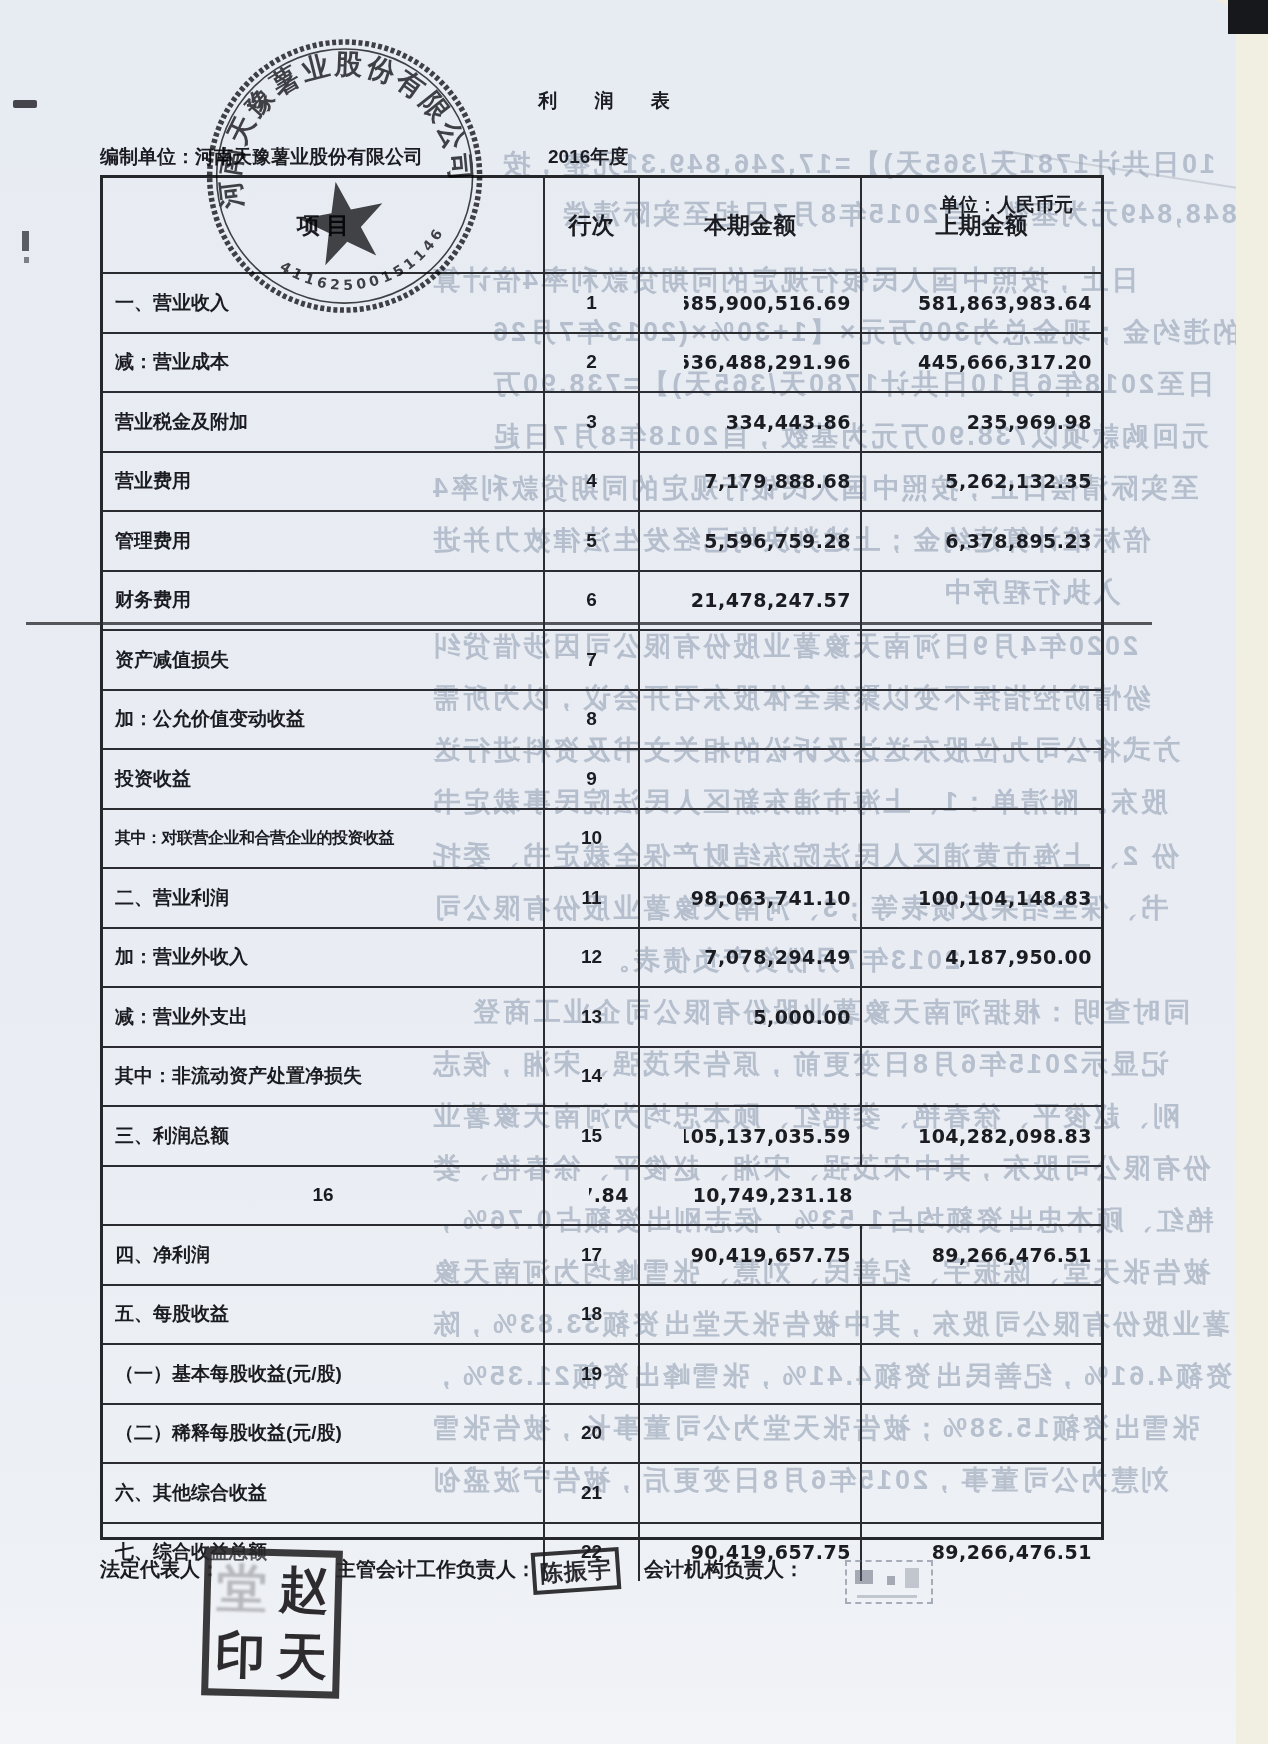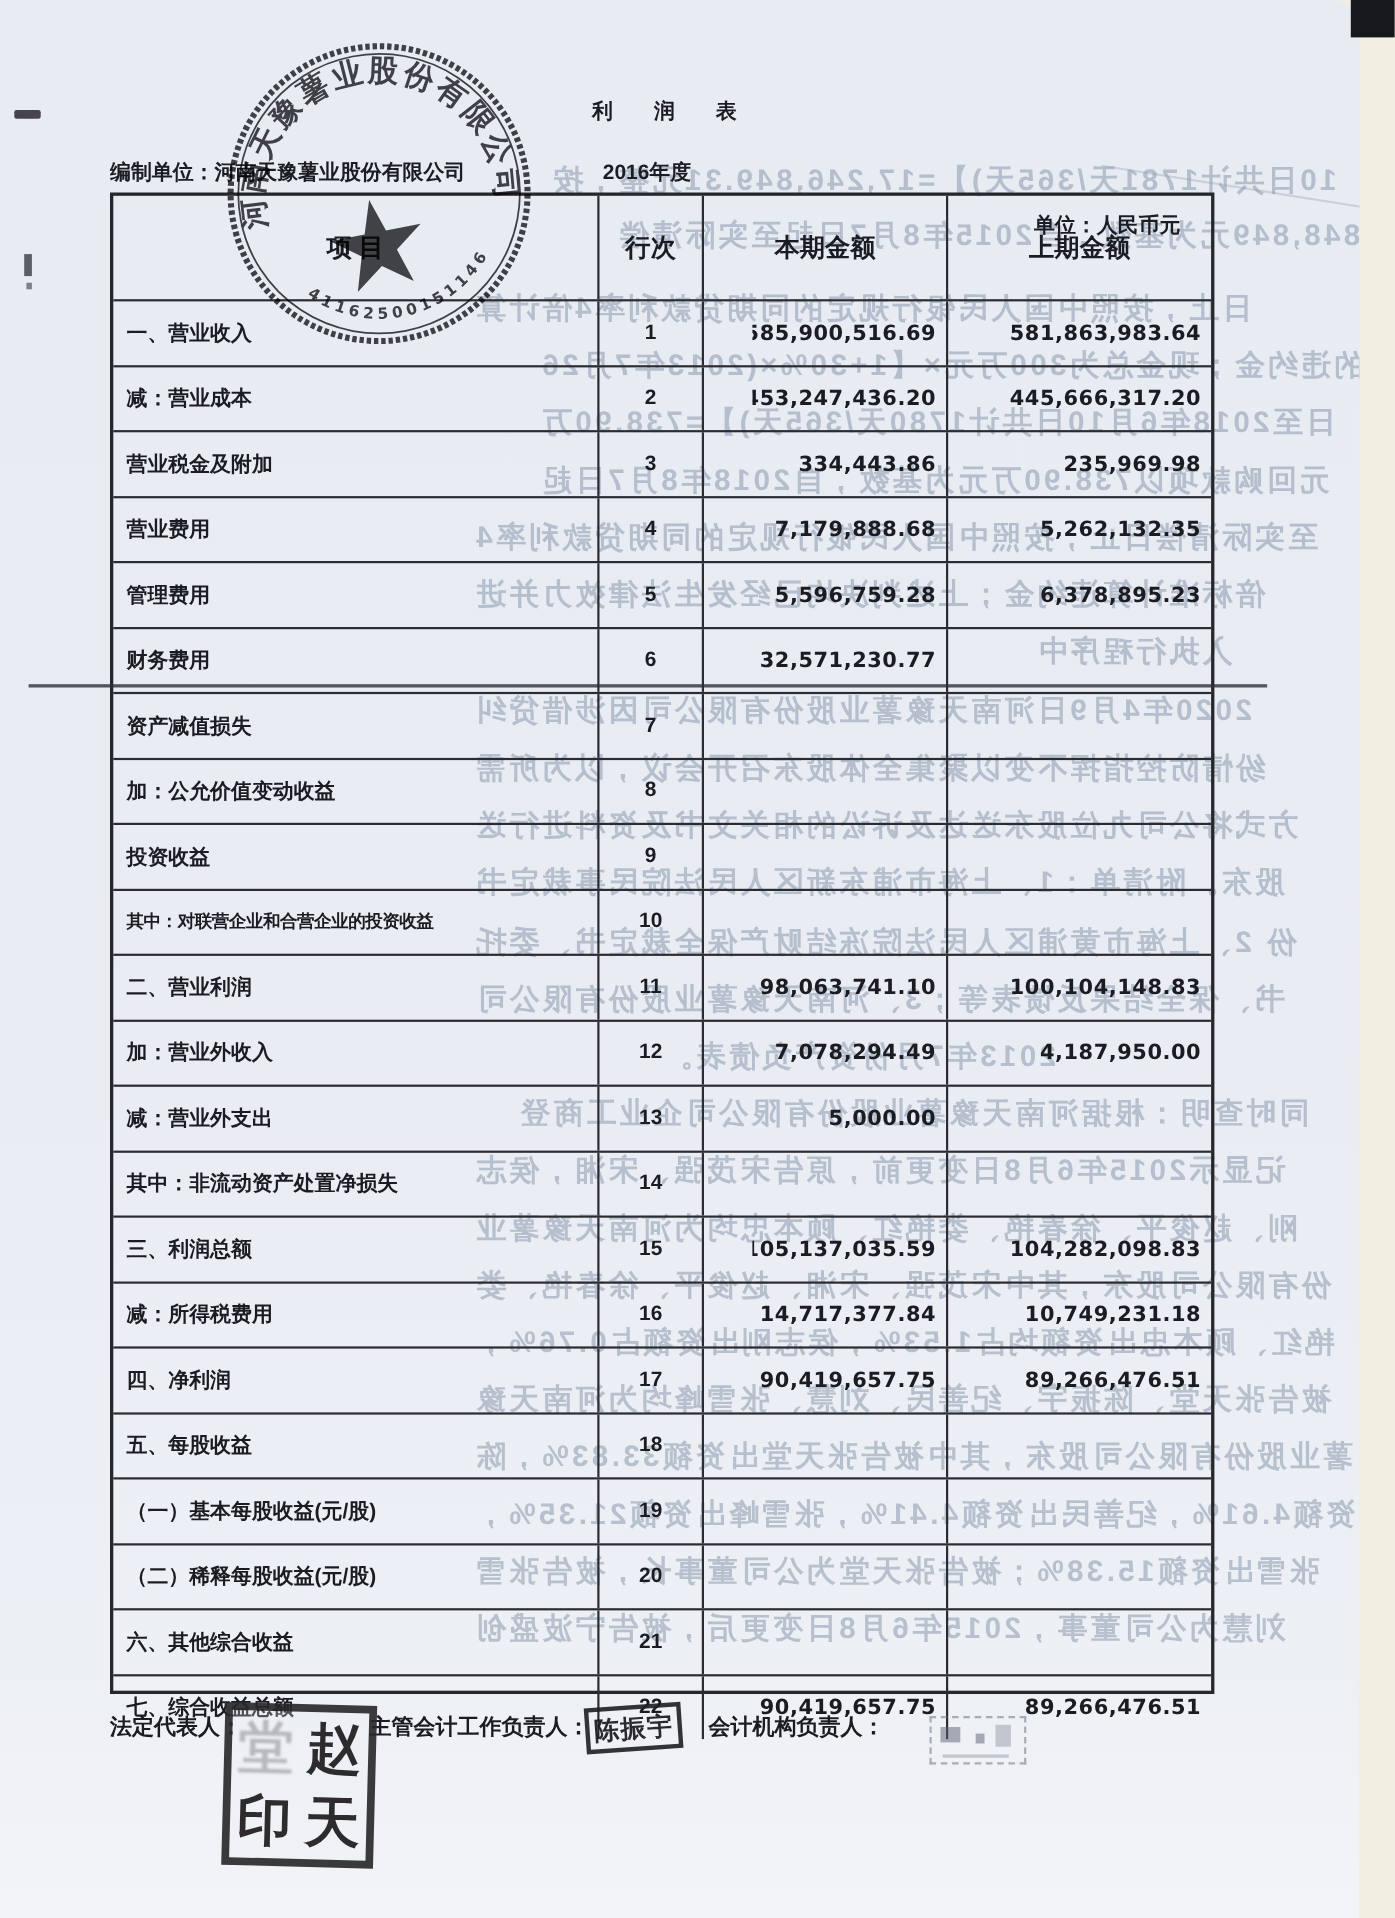--- a/index.html
+++ b/index.html
@@ -163,21 +163,21 @@
     <div class="t-body" id="t-body">
         <div class="t-row">
       <div class="c label">一、营业收入</div>
       <div class="c center">1</div>
       <div class="c num">585,900,516.69</div>
       <div class="c num last">581,863,983.64</div>
     </div>
         <div class="t-row">
       <div class="c label ind1">减：营业成本</div>
       <div class="c center">2</div>
-      <div class="c num">453,247,436.20</div>
+      <div class="c num">536,488,291.96</div>
       <div class="c num last">445,666,317.20</div>
     </div>
         <div class="t-row">
       <div class="c label ind2">营业税金及附加</div>
       <div class="c center">3</div>
       <div class="c num">334,443.86</div>
       <div class="c num last">235,969.98</div>
     </div>
         <div class="t-row">
       <div class="c label ind2">营业费用</div>
@@ -187,21 +187,21 @@
     </div>
         <div class="t-row">
       <div class="c label ind2">管理费用</div>
       <div class="c center">5</div>
       <div class="c num">5,596,759.28</div>
       <div class="c num last">6,378,895.23</div>
     </div>
         <div class="t-row">
       <div class="c label ind2">财务费用</div>
       <div class="c center">6</div>
-      <div class="c num">32,571,230.77</div>
+      <div class="c num">21,478,247.57</div>
     </div>
         <div class="t-row">
       <div class="c label ind2">资产减值损失</div>
       <div class="c center">7</div>
       <div class="c num"></div>
       <div class="c num last"></div>
     </div>
         <div class="t-row">
       <div class="c label ind1">加：公允价值变动收益</div>
       <div class="c center">8</div>
@@ -243,21 +243,20 @@
       <div class="c num"></div>
       <div class="c num last"></div>
     </div>
         <div class="t-row">
       <div class="c label">三、利润总额</div>
       <div class="c center">15</div>
       <div class="c num">105,137,035.59</div>
       <div class="c num last">104,282,098.83</div>
     </div>
         <div class="t-row">
-      <div class="c label ind1">减：所得税费用</div>
       <div class="c center">16</div>
       <div class="c num">14,717,377.84</div>
       <div class="c num last">10,749,231.18</div>
     </div>
         <div class="t-row">
       <div class="c label">四、净利润</div>
       <div class="c center">17</div>
       <div class="c num">90,419,657.75</div>
       <div class="c num last">89,266,476.51</div>
     </div>

